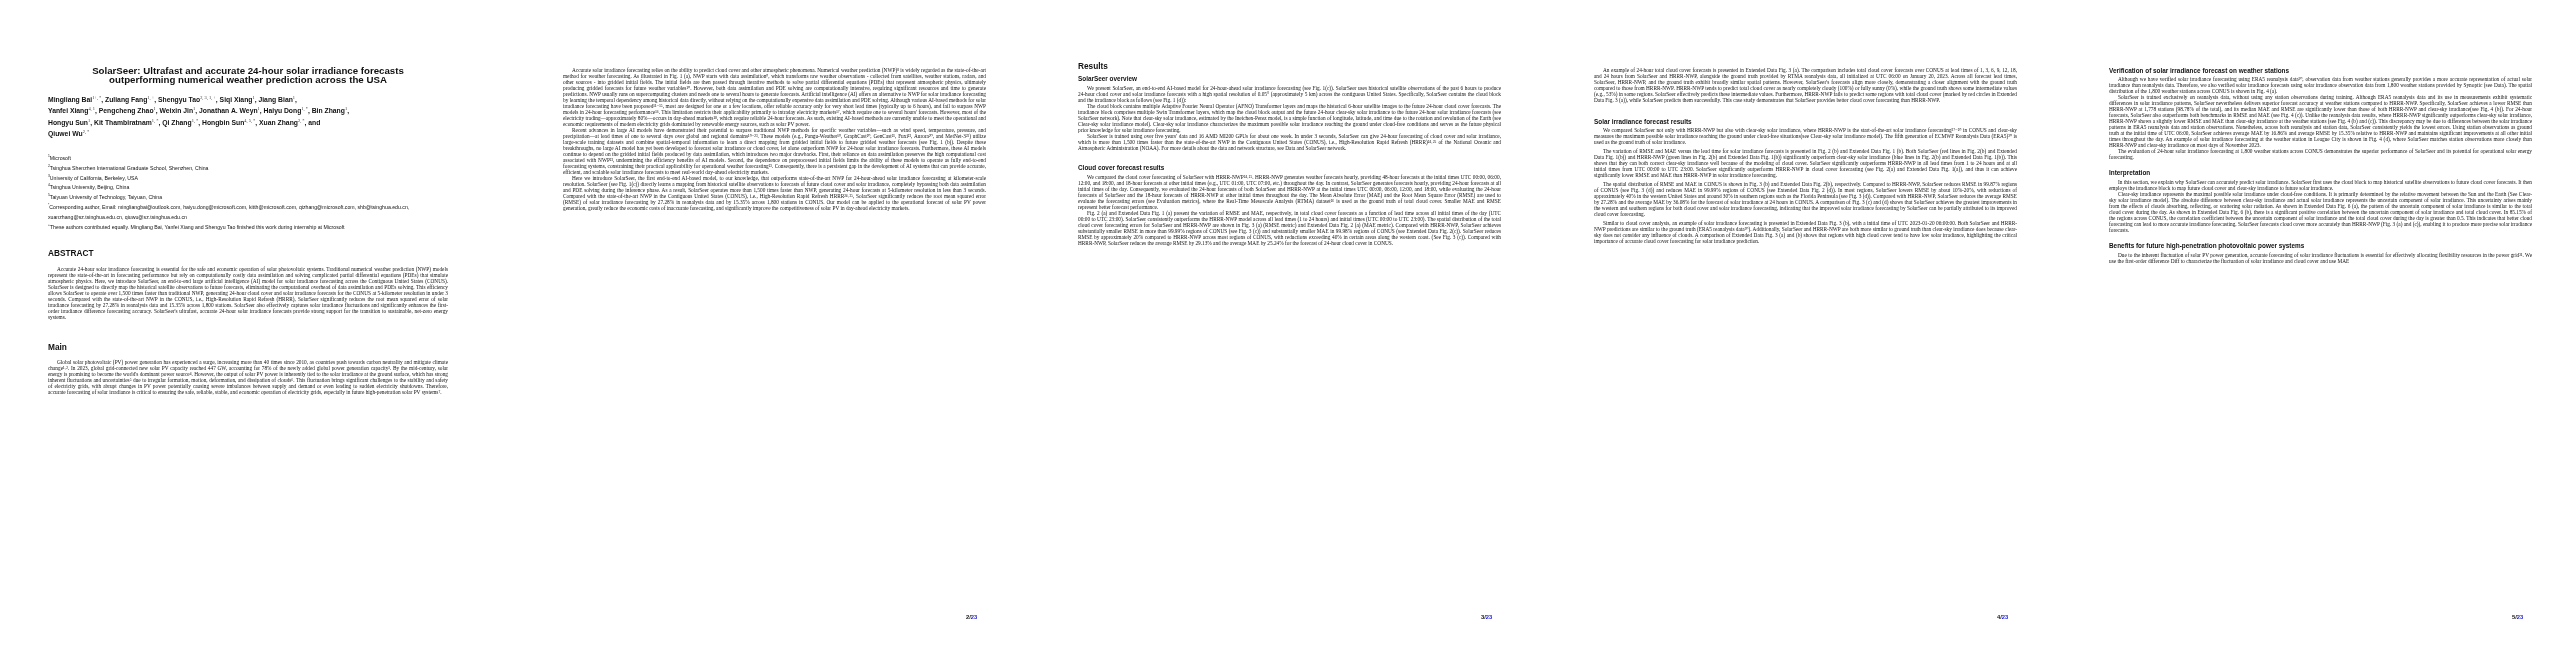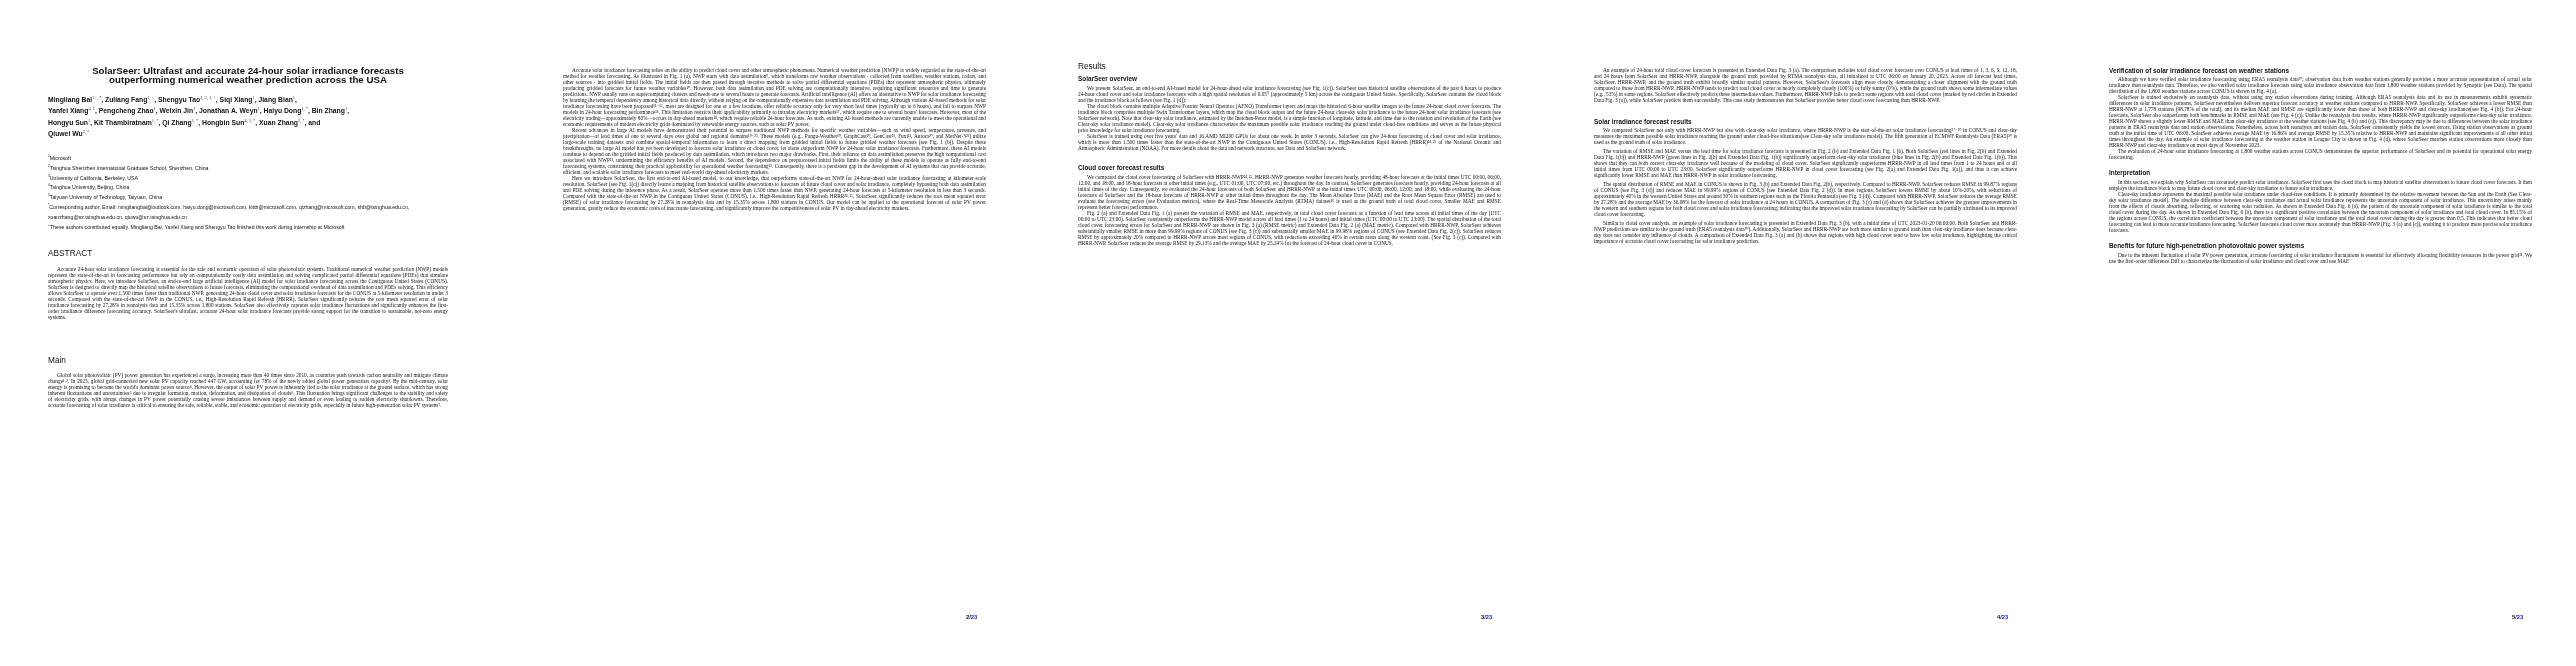--- a/index.html
+++ b/index.html
@@ -6,21 +6,21 @@
   html, body { width: 2576px; height: 667px; background: #ffffff; overflow: hidden; }
   body { position: relative; font-family: "Liberation Serif", "DejaVu Serif", serif; color: #111; }
   .page { position: absolute; top: 13px; height: 667px; width: 515px; background: #fff; }
   .col { position: absolute; top: 22px; width: 425px; font-size: 5.3px; line-height: 6px; text-align: justify; }
   .para { text-indent: 9px; margin-bottom: 0; }
   .h-title { font-family: "Liberation Sans", sans-serif; font-weight: bold; font-size: 9.7px; line-height: 9.4px; text-align: center; }
   .authors { font-family: "Liberation Sans", sans-serif; font-weight: bold; font-size: 6.8px; line-height: 11.4px; margin-top: 9px; text-align: left; }
   .authors sup { font-family: "Liberation Serif", serif; font-weight: normal; font-size: 4.4px; color: #333; }
   .affil { font-family: "Liberation Sans", sans-serif; font-size: 5.2px; line-height: 9.8px; margin-top: 14.5px; text-align: left; }
   .affil sup { font-size: 3.3px; }
-  .h1 { font-family: "Liberation Sans", sans-serif; font-weight: normal; font-size: 8.3px; line-height: 10px; margin: 12.2px 0 6.7px 0; text-align: left; }
+  .h1 { font-family: "Liberation Sans", sans-serif; font-weight: bold; font-size: 8.3px; line-height: 10px; margin: 12.2px 0 6.7px 0; text-align: left; }
   .h2 { font-family: "Liberation Sans", sans-serif; font-weight: bold; font-size: 6.4px; line-height: 7.8px; margin: 10px 0 2.2px 0; text-align: left; }
   .abstract { font-size: 5.3px; line-height: 6px; }
   sup { font-size: 3.6px; line-height: 0; vertical-align: super; }
   .pagenum { position: absolute; top: 601px; font-family: "Liberation Sans", sans-serif; font-weight: bold; font-size: 5.8px; }
   .pagenum .tot { color: #1a1adc; }
   .arxiv { position: absolute; left: 12.2px; top: 628px; transform-origin: left top; transform: rotate(-90deg); font-family: "Liberation Serif", serif; font-size: 16px; color: #8f8f8f; white-space: nowrap; letter-spacing: 0.1px; }
 </style>
 </head>
 <body>
 
@@ -37,21 +37,21 @@
         <div><sup>1</sup>Microsoft</div>
         <div><sup>2</sup>Tsinghua Shenzhen International Graduate School, Shenzhen, China</div>
         <div><sup>3</sup>University of California, Berkeley, USA</div>
         <div><sup>4</sup>Tsinghua University, Beijing, China</div>
         <div><sup>5</sup>Taiyuan University of Technology, Taiyuan, China</div>
         <div><sup>*</sup>Corresponding.author, Email: mingliangbai@outlook.com, haiyu.dong@microsoft.com, kitth@microsoft.com, qizhang@microsoft.com, shb@tsinghua.edu.cn, xuanzhang@sz.tsinghua.edu.cn, qiuwu@sz.tsinghua.edu.cn</div>
         <div><sup>+</sup>These authors contributed equally. Mingliang Bai, Yanfei Xiang and Shengyu Tao finished this work during internship at Microsoft</div>
       </div>
     <div class="h1" style="margin-top:16px;">ABSTRACT</div>
     <p class="para abstract" style="margin-top:7.8px;">Accurate 24-hour solar irradiance forecasting is essential for the safe and economic operation of solar photovoltaic systems. Traditional numerical weather prediction (NWP) models represent the state-of-the-art in forecasting performance but rely on computationally costly data assimilation and solving complicated partial differential equations (PDEs) that simulate atmospheric physics. Here, we introduce SolarSeer, an end-to-end large artificial intelligence (AI) model for solar irradiance forecasting across the Contiguous United States (CONUS). SolarSeer is designed to directly map the historical satellite observations to future forecasts, eliminating the computational overhead of data assimilation and PDEs solving. This efficiency allows SolarSeer to operate over 1,500 times faster than traditional NWP, generating 24-hour cloud cover and solar irradiance forecasts for the CONUS at 5-kilometer resolution in under 3 seconds. Compared with the state-of-the-art NWP in the CONUS, i.e., High-Resolution Rapid Refresh (HRRR), SolarSeer significantly reduces the root mean squared error of solar irradiance forecasting by 27.28% in reanalysis data and 15.35% across 1,800 stations. SolarSeer also effectively captures solar irradiance fluctuations and significantly enhances the first-order irradiance difference forecasting accuracy. SolarSeer's ultrafast, accurate 24-hour solar irradiance forecasts provide strong support for the transition to sustainable, net-zero energy systems.</p>
-    <div class="h1" style="margin-top:35px;">Main</div>
+    <div class="h1" style="margin-top:22px;">Main</div>
     <p class="para">Global solar photovoltaic (PV) power generation has experienced a surge, increasing more than 40 times since 2010, as countries push towards carbon neutrality and mitigate climate change¹˒². In 2023, global grid-connected new solar PV capacity reached 447 GW, accounting for 78% of the newly added global power generation capacity³. By the mid-century, solar energy is promising to become the world's dominant power source⁴. However, the output of solar PV power is inherently tied to the solar irradiance at the ground surface, which has strong inherent fluctuations and uncertainties⁵ due to irregular formation, motion, deformation, and dissipation of clouds⁶. This fluctuation brings significant challenges to the stability and safety of electricity grids, with abrupt changes in PV power potentially causing severe imbalances between supply and demand or even leading to sudden electricity shutdowns. Therefore, accurate forecasting of solar irradiance is critical to ensuring the safe, reliable, stable, and economic operation of electricity grids, especially in future high-penetration solar PV systems⁷.</p>
   </div>
 </div>
 
 <div class="page" style="left:515px">
   <div class="col" style="left:48px; width:423px; top:54px;">
     <p class="para">Accurate solar irradiance forecasting relies on the ability to predict cloud cover and other atmospheric phenomena. Numerical weather prediction (NWP)⁸ is widely regarded as the state-of-the-art method for weather forecasting. As illustrated in Fig. 1 (a), NWP starts with data assimilation⁹, which transforms raw weather observations - collected from satellites, weather stations, radars, and other sources - into gridded initial fields. The initial fields are then passed through iterative methods to solve partial differential equations (PDEs) that represent atmospheric physics, ultimately producing gridded forecasts for future weather variables¹⁰. However, both data assimilation and PDE solving are computationally intensive, requiring significant resources and time to generate predictions. NWP usually runs on supercomputing clusters and needs one to several hours to generate forecasts. Artificial intelligence (AI) offers an alternative to NWP for solar irradiance forecasting by learning the temporal dependency among historical data directly, without relying on the computationally expensive data assimilation and PDE solving. Although various AI-based methods for solar irradiance forecasting have been proposed¹¹⁻¹⁵, most are designed for one or a few locations, offer reliable accuracy only for very short lead times (typically up to 6 hours), and fail to surpass NWP models in 24-hour forecasting performance¹⁶. This limitation restricts their applicability primarily to intraday electricity markets¹⁷, which require one to several hours' forecasts. However, most of the electricity trading—approximately 80%—occurs in day-ahead markets¹⁸, which require reliable 24-hour forecasts. As such, existing AI-based methods are currently unable to meet the operational and economic requirements of modern electricity grids dominated by renewable energy sources, such as solar PV power.</p>
     <p class="para">Recent advances in large AI models have demonstrated their potential to surpass traditional NWP methods for specific weather variables—such as wind speed, temperature, pressure, and precipitation—at lead times of one to several days over global and regional domains¹⁹⁻²³. These models (e.g., Pangu-Weather¹⁹, GraphCast²⁰, GenCast²¹, Fuxi²², Aurora²⁰, and MetNet-3²³) utilize large-scale training datasets and combine spatial-temporal information to learn a direct mapping from gridded initial fields to future gridded weather forecasts (see Fig. 1 (b)). Despite these breakthroughs, no large AI model has yet been developed to forecast solar irradiance or cloud cover, let alone outperform NWP for 24-hour solar irradiance forecasts. Furthermore, these AI models continue to depend on the gridded initial fields produced by data assimilation, which introduces two major drawbacks. First, their reliance on data assimilation preserves the high computational cost associated with NWP²², undermining the efficiency benefits of AI models. Second, the dependence on preprocessed initial fields limits the ability of these models to operate as fully end-to-end forecasting systems, constraining their practical applicability for operational weather forecasting²³. Consequently, there is a persistent gap in the development of AI systems that can provide accurate, efficient, and scalable solar irradiance forecasts to meet real-world day-ahead electricity markets.</p>
     <p class="para">Here we introduce SolarSeer, the first end-to-end AI-based model, to our knowledge, that outperforms state-of-the-art NWP for 24-hour-ahead solar irradiance forecasting at kilometer-scale resolution. SolarSeer (see Fig. 1(c)) directly learns a mapping from historical satellite observations to forecasts of future cloud cover and solar irradiance, completely bypassing both data assimilation and PDE solving during the inference phase. As a result, SolarSeer operates more than 1,500 times faster than NWP, generating 24-hour forecasts at 5-kilometer resolution in less than 3 seconds. Compared with the state-of-the-art NWP in the Contiguous United States (CONUS), i.e., High-Resolution Rapid Refresh HRRR²⁴˒²⁵, SolarSeer significantly reduces the root mean squared error (RMSE) of solar irradiance forecasting by 27.28% in reanalysis data and by 15.35% across 1,800 stations in CONUS. Our model can be applied to the operational forecast of solar PV power generation, greatly reduce the economic costs of inaccurate forecasting, and significantly improve the competitiveness of solar PV in day-ahead electricity markets.</p>
   </div>

